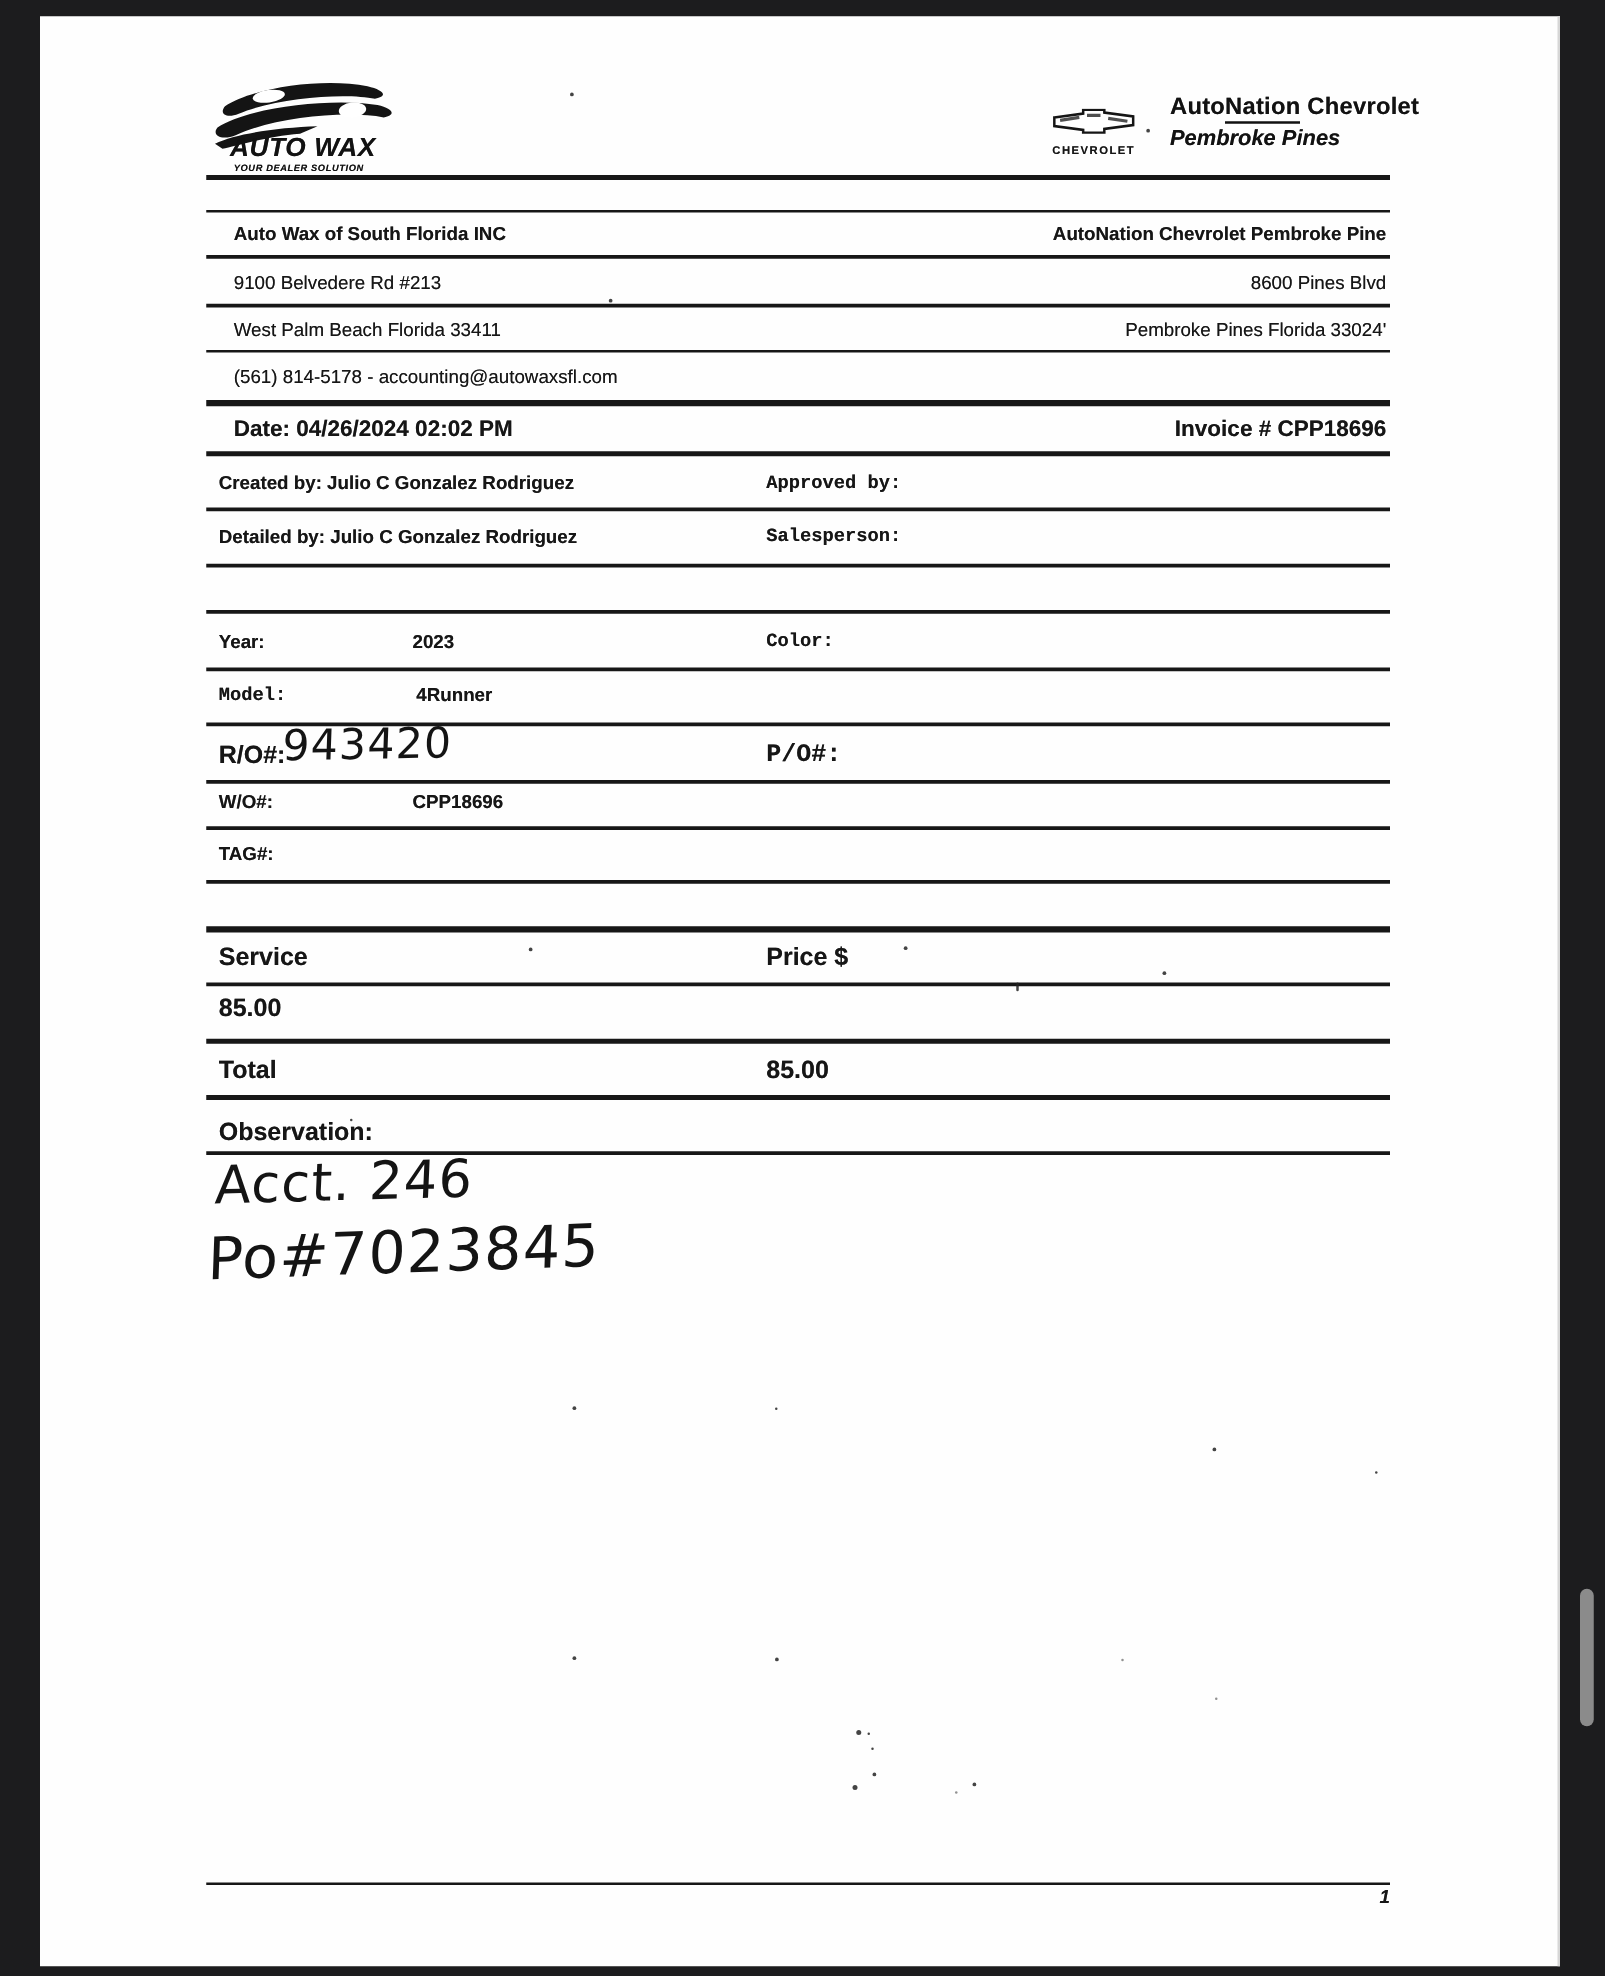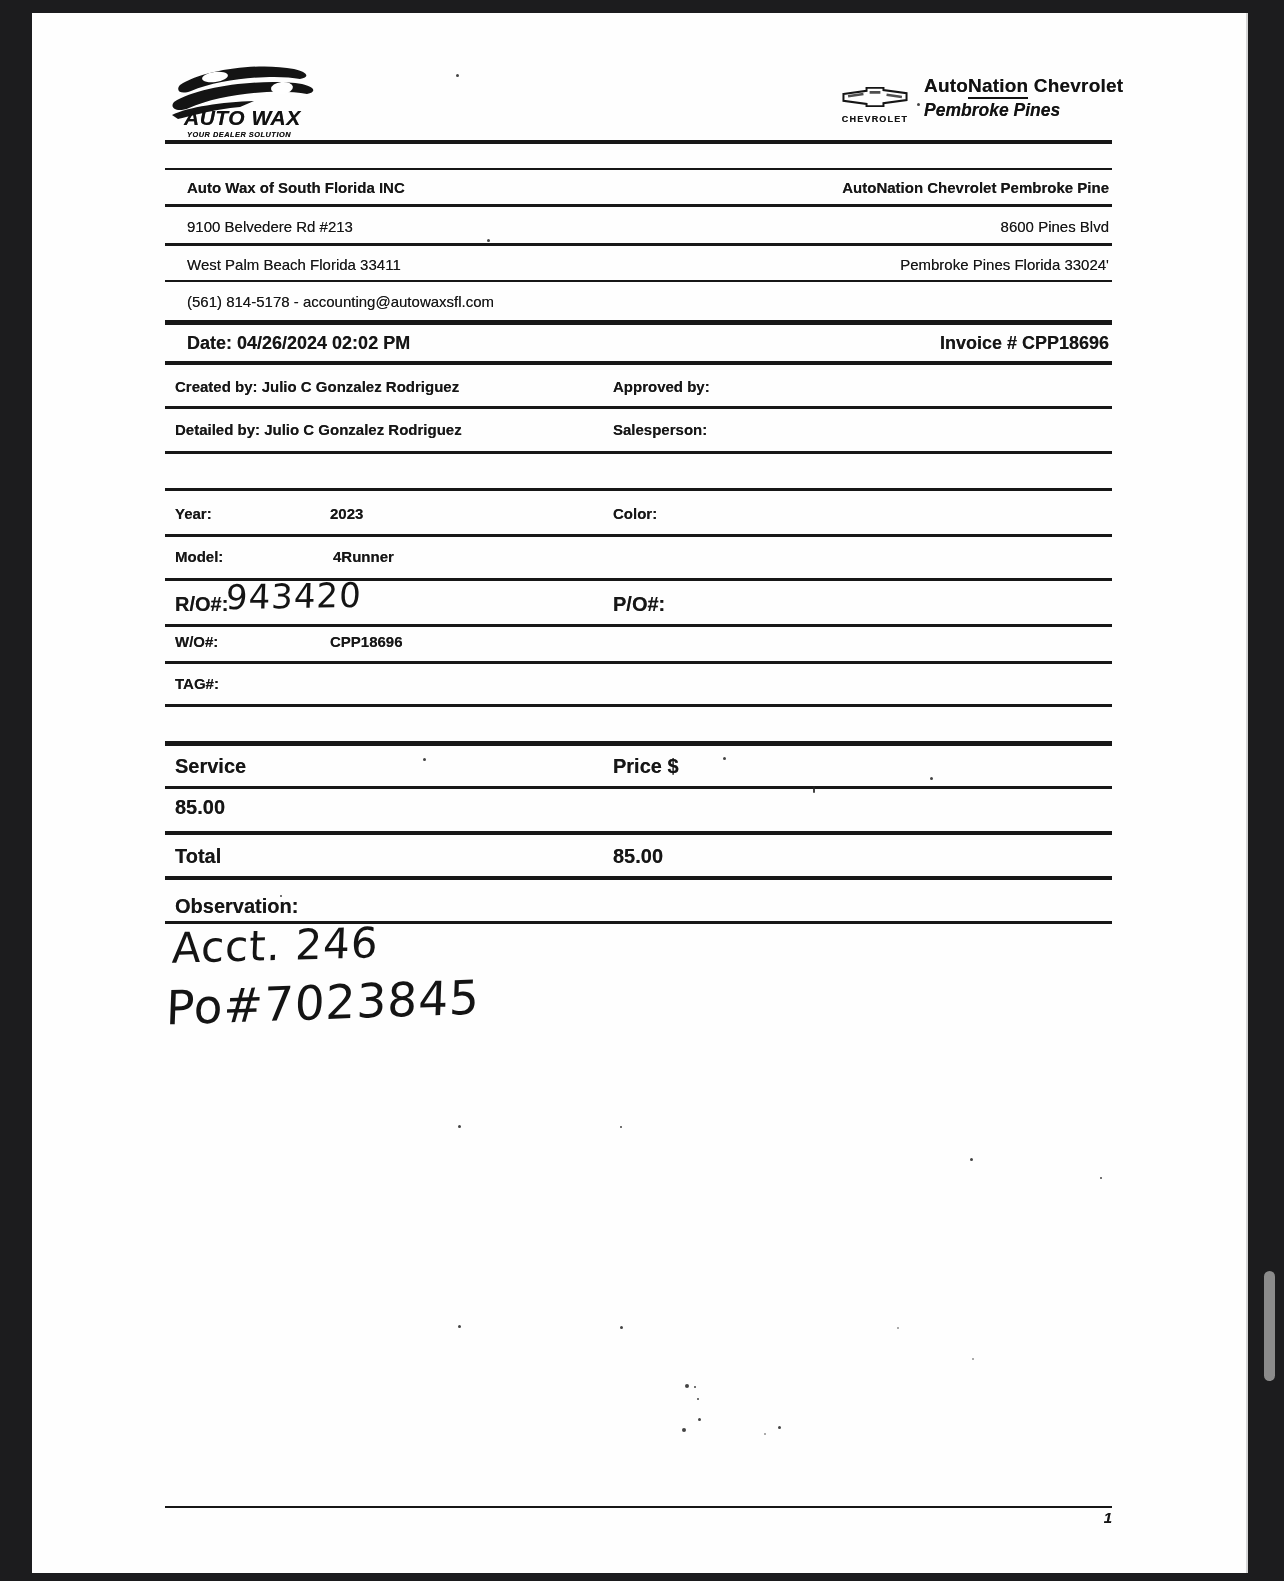--- a/index.html
+++ b/index.html
@@ -13,40 +13,40 @@
     background:#fefefe;color:#161616;
     text-shadow:0 0 .5px rgba(20,20,20,.65);
     border-right:2px solid #d6d6d6;box-sizing:border-box;
   }
   .rule{position:absolute;left:133px;width:947px;background:#171717;display:block;}
   .row{position:absolute;left:143px;width:922px;display:flex;justify-content:space-between;white-space:nowrap;margin-left:12px;}
   .cols{position:absolute;left:143px;width:937px;display:flex;white-space:nowrap;}
   .c1{width:438px;display:flex;}
   .c2{flex:1;display:flex;}
   .lbl1{display:inline-block;width:155px;}
-  .c2 .lbl{display:inline-block;width:158px;}
+  .c2 .lbl{display:inline-block;width:158px;font-family:Liberation Mono, monospace;}
   .f15{font-size:15px;}
   .b15{font-size:15px;font-weight:bold;}
   .b16{font-size:20px;font-weight:bold;}
   .b17{font-size:15px;font-weight:bold;}
   .b18{font-size:18px;font-weight:bold;}
   .b20{font-size:20px;font-weight:bold;}
   .hand{
     position:absolute;color:#141414;white-space:nowrap;
     font-family:"DejaVu Sans",sans-serif;font-weight:400;
     text-shadow:none;letter-spacing:1px;
   }
   .hand-ro{left:194px;top:563px;font-size:34px;transform:rotate(-1deg) skewX(-3deg);}
   .hand-acct{left:140px;top:908px;font-size:42px;transform:rotate(-1.5deg) skewX(-4deg);}
   .hand-po{left:134px;top:962px;font-size:47px;transform:rotate(-2deg) skewX(-4deg);}
   .vendor-logo{position:absolute;left:138px;top:48px;width:158px;height:84px;}
   .dealer-logo{position:absolute;left:806px;top:62px;display:flex;align-items:flex-start;}
   .bowtie-col{width:74px;text-align:center;padding-top:12px;}
   .bowtie-label{font-size:9px;font-weight:bold;letter-spacing:1.2px;margin-top:3px;color:#151515;}
-  .an-col{margin-left:12px;}
+  .an-col{margin-left:24px;}
   .an-brand{font-size:19px;font-weight:800;letter-spacing:.2px;color:#121212;}
   .an-brand .u{border-bottom:2.5px solid #121212;padding-bottom:1px;}
   .an-dealer{font-size:17.5px;font-weight:700;font-style:italic;margin-top:3px;color:#121212;}
   .obs-label{position:absolute;left:143px;top:882px;}
   .page-num{position:absolute;left:1040px;top:1496px;width:40px;text-align:right;
     font-size:15px;font-weight:bold;font-style:italic;}
   .speck{position:absolute;width:3px;height:3px;border-radius:50%;background:#232323;opacity:.85;display:block;}
   .scroll-thumb{position:absolute;left:1264px;top:1271px;width:11px;height:110px;border-radius:6px;background:#8b8b8b;}
 </style>
 </head>

